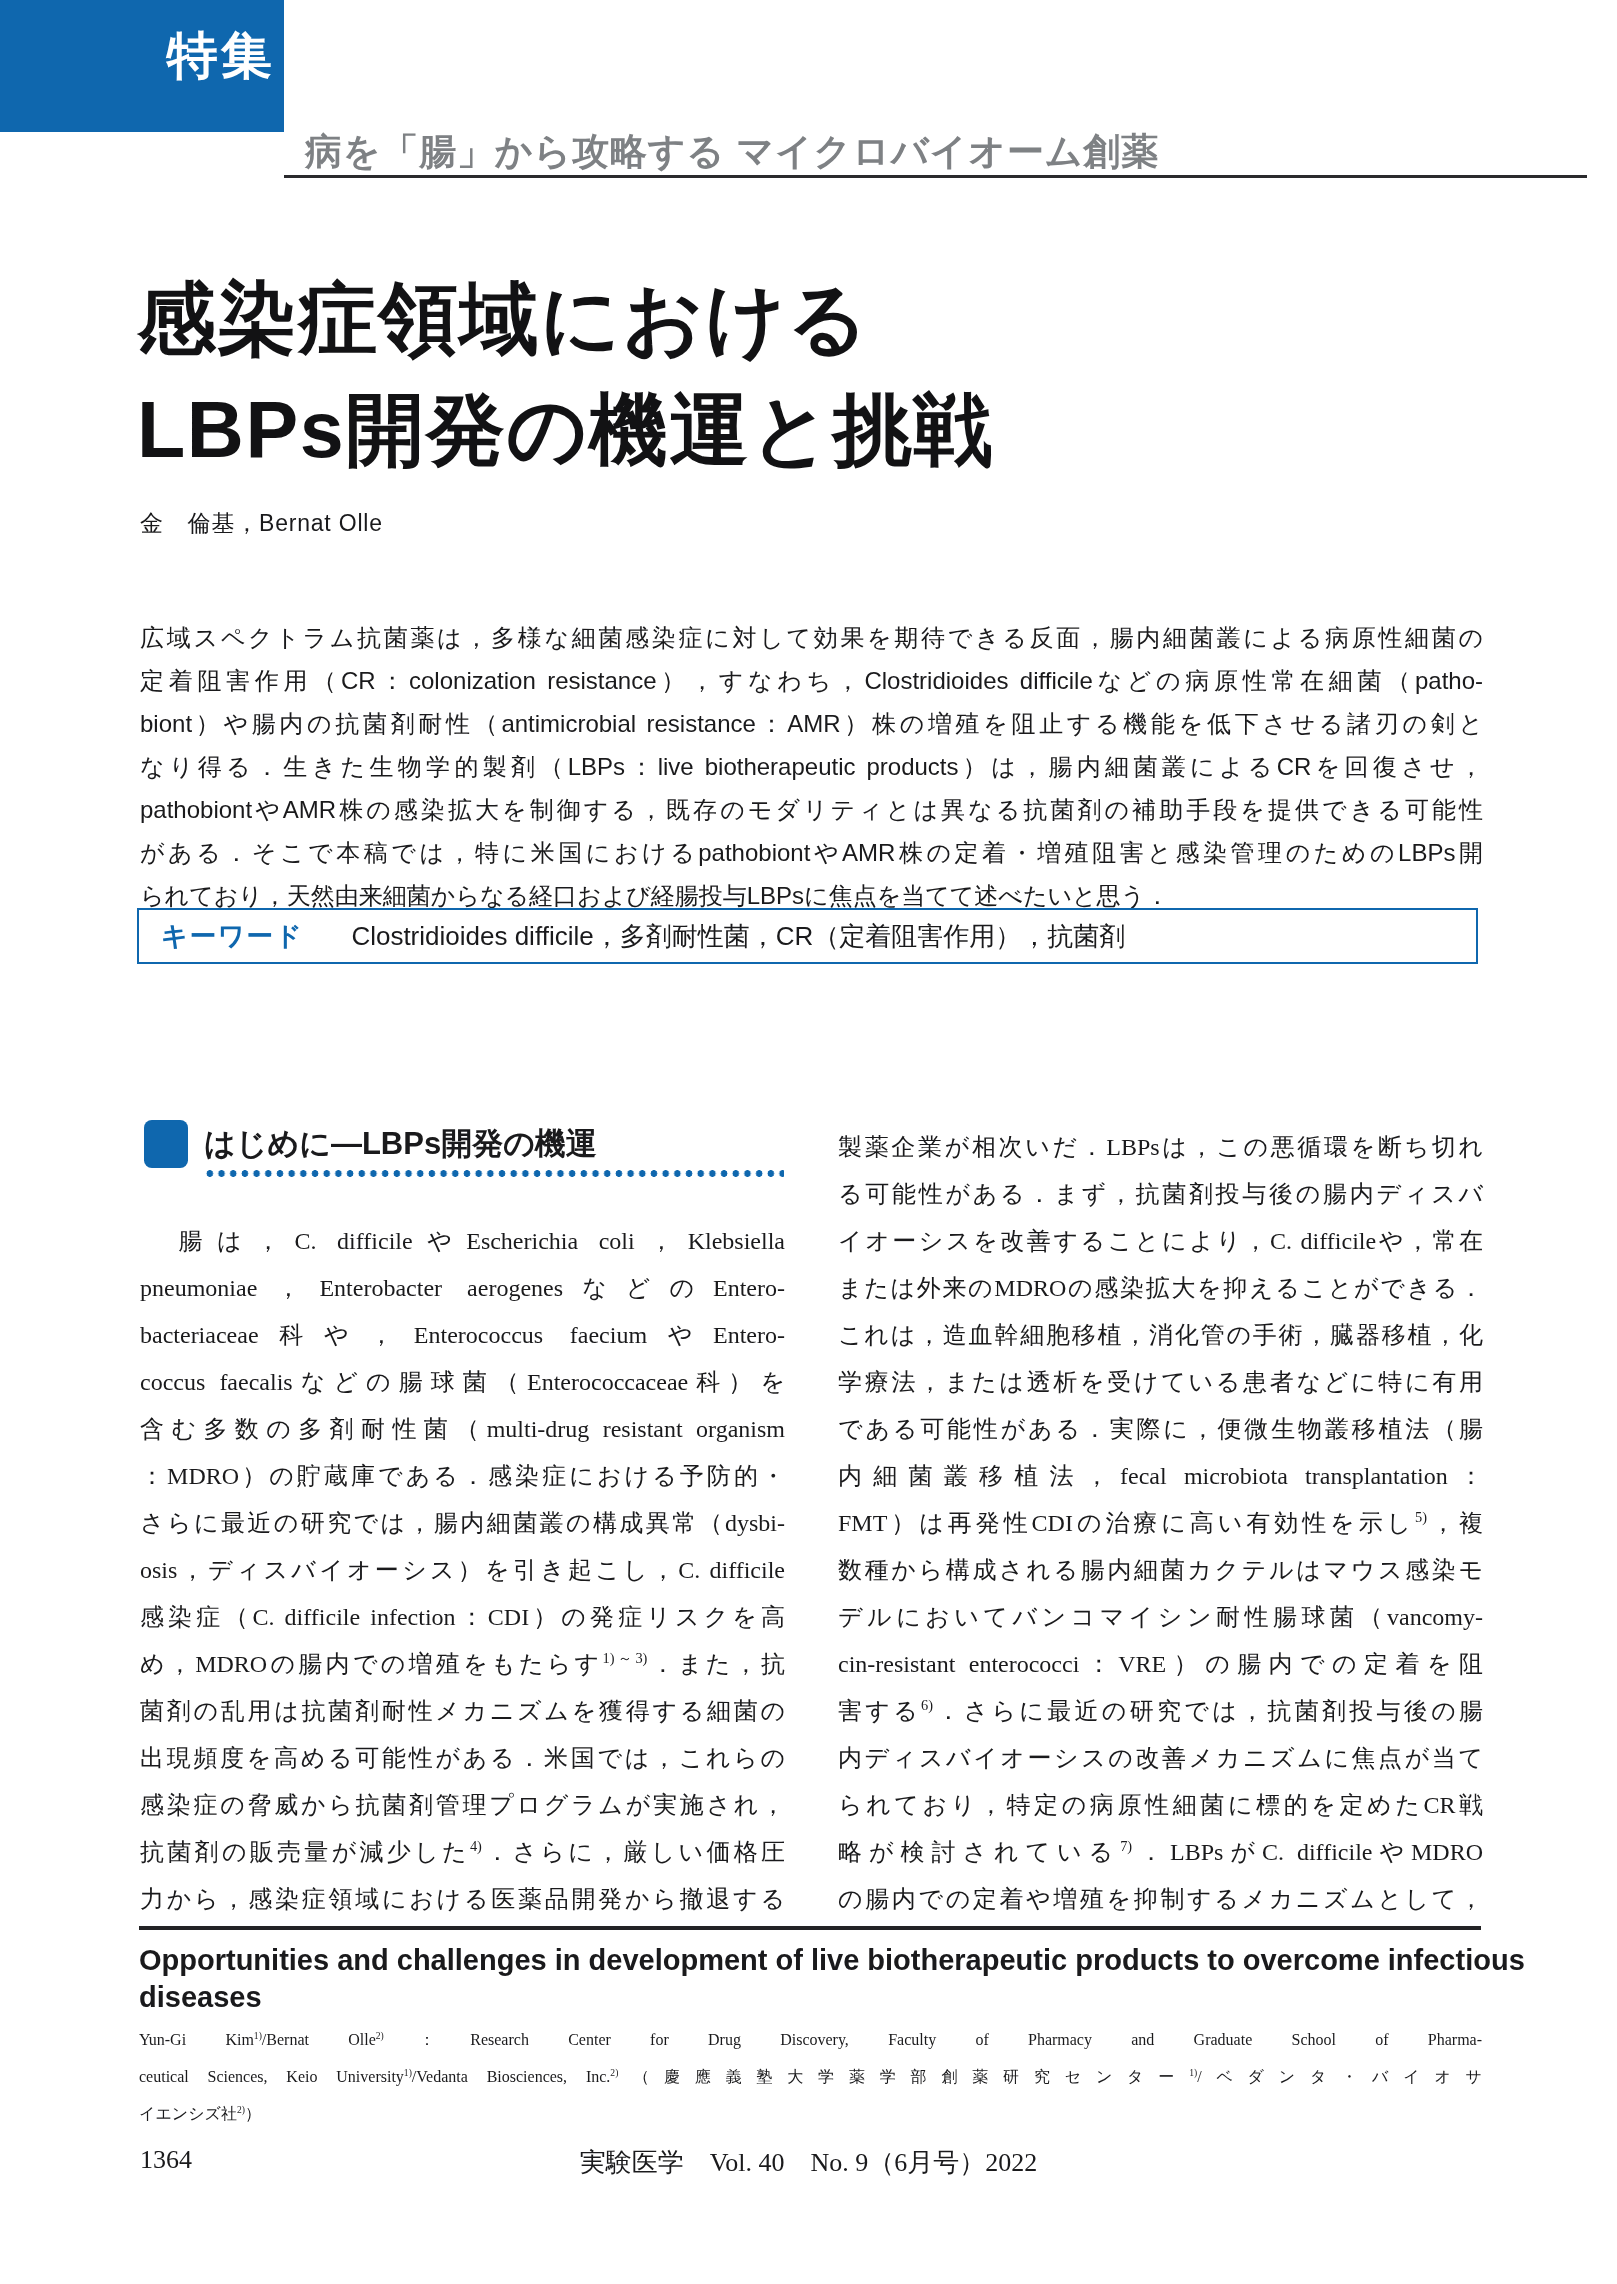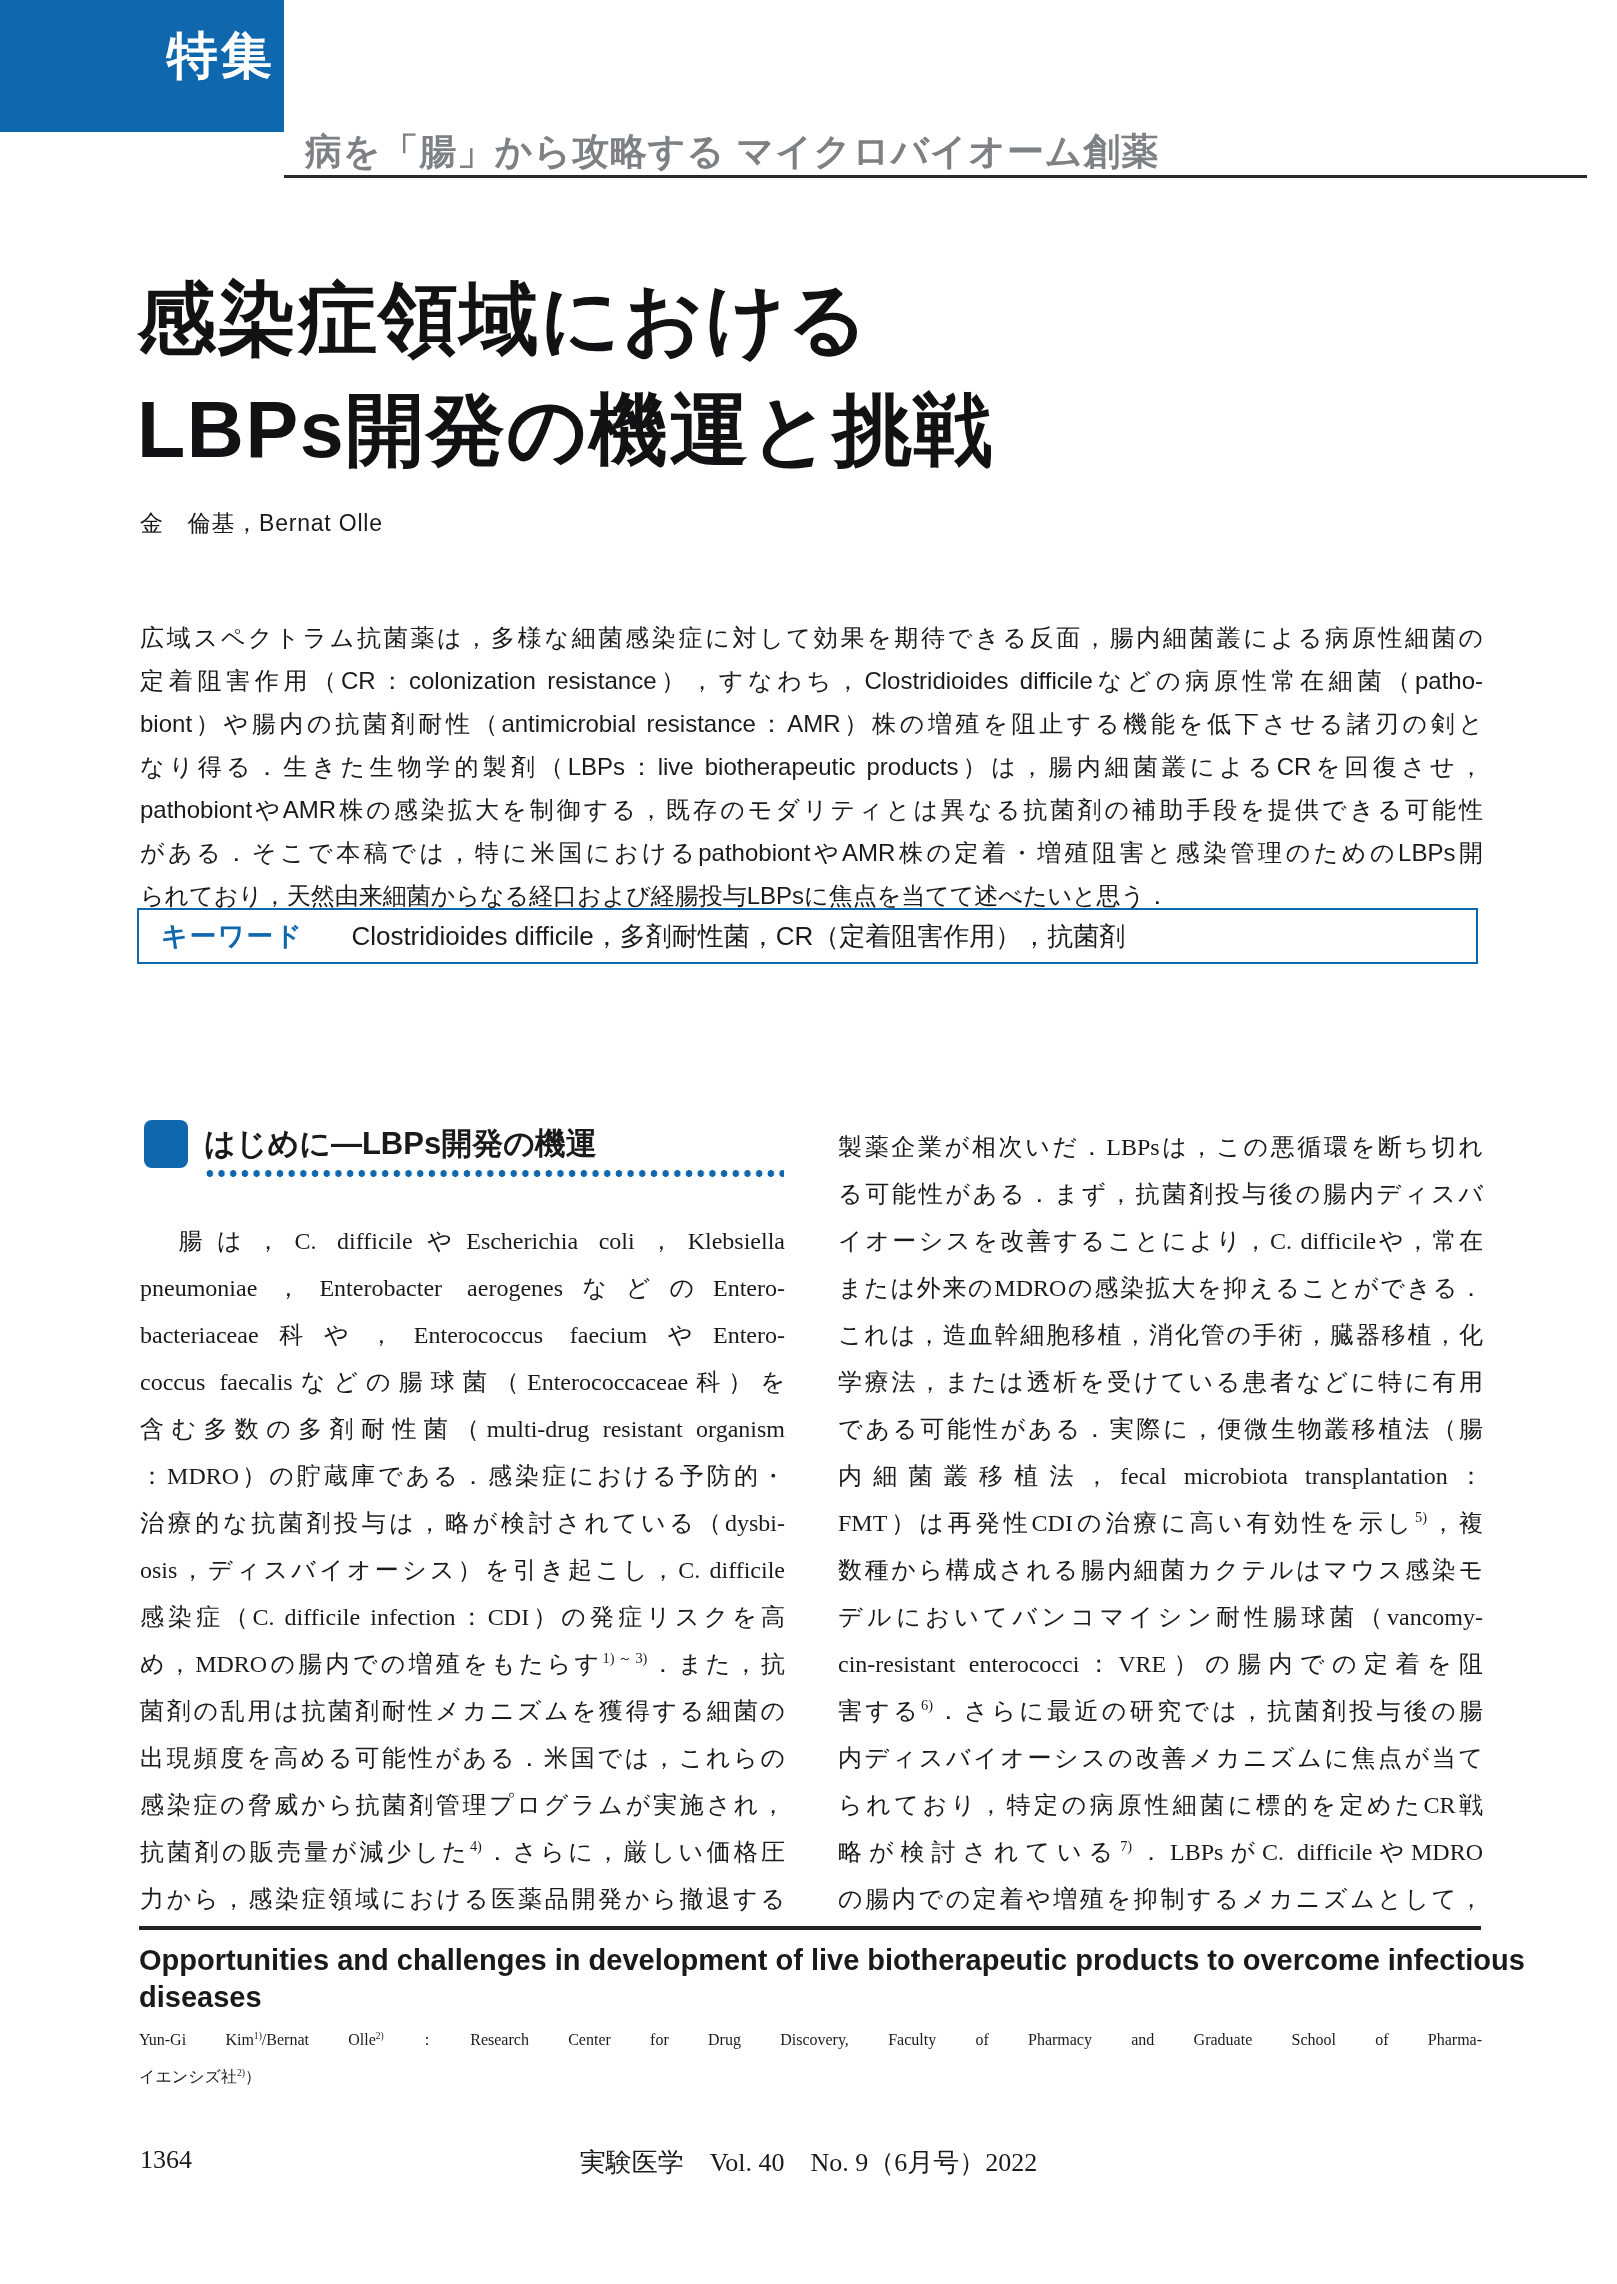--- a/index.html
+++ b/index.html
@@ -154,21 +154,21 @@
   <div class="abs sec-heading">はじめに―LBPs開発の機運</div>
   <div class="abs sec-dots"></div>
 
   <div class="abs col col-left">
       <div class="tline"><span>　腸は，</span><span class="it">C. difficile</span><span>や</span><span class="it">Escherichia coli</span><span>，</span><span class="it">Klebsiella</span></div>
       <div class="tline"><span class="it">pneumoniae</span><span>，</span><span class="it">Enterobacter aerogenes</span><span>などのEntero-</span></div>
       <div class="tline"><span>bacteriaceae科や，</span><span class="it">Enterococcus faecium</span><span>やEntero-</span></div>
       <div class="tline"><span>coccus faecalisなどの腸球菌（Enterococcaceae科）を</span></div>
       <div class="tline"><span>含む多数の多剤耐性菌（multi-drug resistant organism</span></div>
       <div class="tline"><span>：MDRO）の貯蔵庫である．感染症における予防的・</span></div>
-      <div class="tline"><span>治療的な抗菌剤投与は，略が検討されている（dysbi-</span></div>
+      <div class="tline"><span>さらに最近の研究では，腸内細菌叢の構成異常（dysbi-</span></div>
       <div class="tline"><span>osis，ディスバイオーシス）を引き起こし，</span><span class="it">C. difficile</span></div>
       <div class="tline"><span>感染症（</span><span class="it">C. difficile</span><span> infection：CDI）の発症リスクを高</span></div>
       <div class="tline"><span>め，MDROの腸内での増殖をもたらす</span><sup>1)～3)</sup><span>．また，抗</span></div>
       <div class="tline"><span>菌剤の乱用は抗菌剤耐性メカニズムを獲得する細菌の</span></div>
       <div class="tline"><span>出現頻度を高める可能性がある．米国では，これらの</span></div>
       <div class="tline"><span>感染症の脅威から抗菌剤管理プログラムが実施され，</span></div>
       <div class="tline"><span>抗菌剤の販売量が減少した</span><sup>4)</sup><span>．さらに，厳しい価格圧</span></div>
       <div class="tline"><span>力から，感染症領域における医薬品開発から撤退する</span></div>
     </div>
   <div class="abs col col-right">
@@ -191,20 +191,21 @@
       <div class="tline"><span>の腸内での定着や増殖を抑制するメカニズムとして，</span></div>
     </div>
 
   <div class="abs foot-rule"></div>
   <div class="abs en-title">
       <div class="enline"><span>Opportunities and challenges in development of live biotherapeutic products to overcome infectious</span></div>
       <div class="enline"><span>diseases</span></div>
     </div>
   <div class="abs affiliation">
       <div class="affline"><span>Yun-Gi Kim</span><sup>1)</sup><span>/Bernat Olle</span><sup>2)</sup><span>：Research Center for Drug Discovery, Faculty of Pharmacy and Graduate School of Pharma-</span></div>
+      <div class="affline"><span>ceutical Sciences, Keio University</span><sup>1)</sup><span>/Vedanta Biosciences, Inc.</span><sup>2)</sup><span>（慶應義塾大学薬学部創薬研究センター</span><sup>1)</sup><span>/ベダンタ・バイオサ</span></div>
       <div class="affline last-left"><span>イエンシズ社</span><sup>2)</sup><span>）</span></div>
     </div>
 
   <div class="abs page-number">1364</div>
   <div class="abs journal-line">実験医学　Vol. 40　No. 9（6月号）2022</div>
 
 </div>
 
 
 </body></html>

